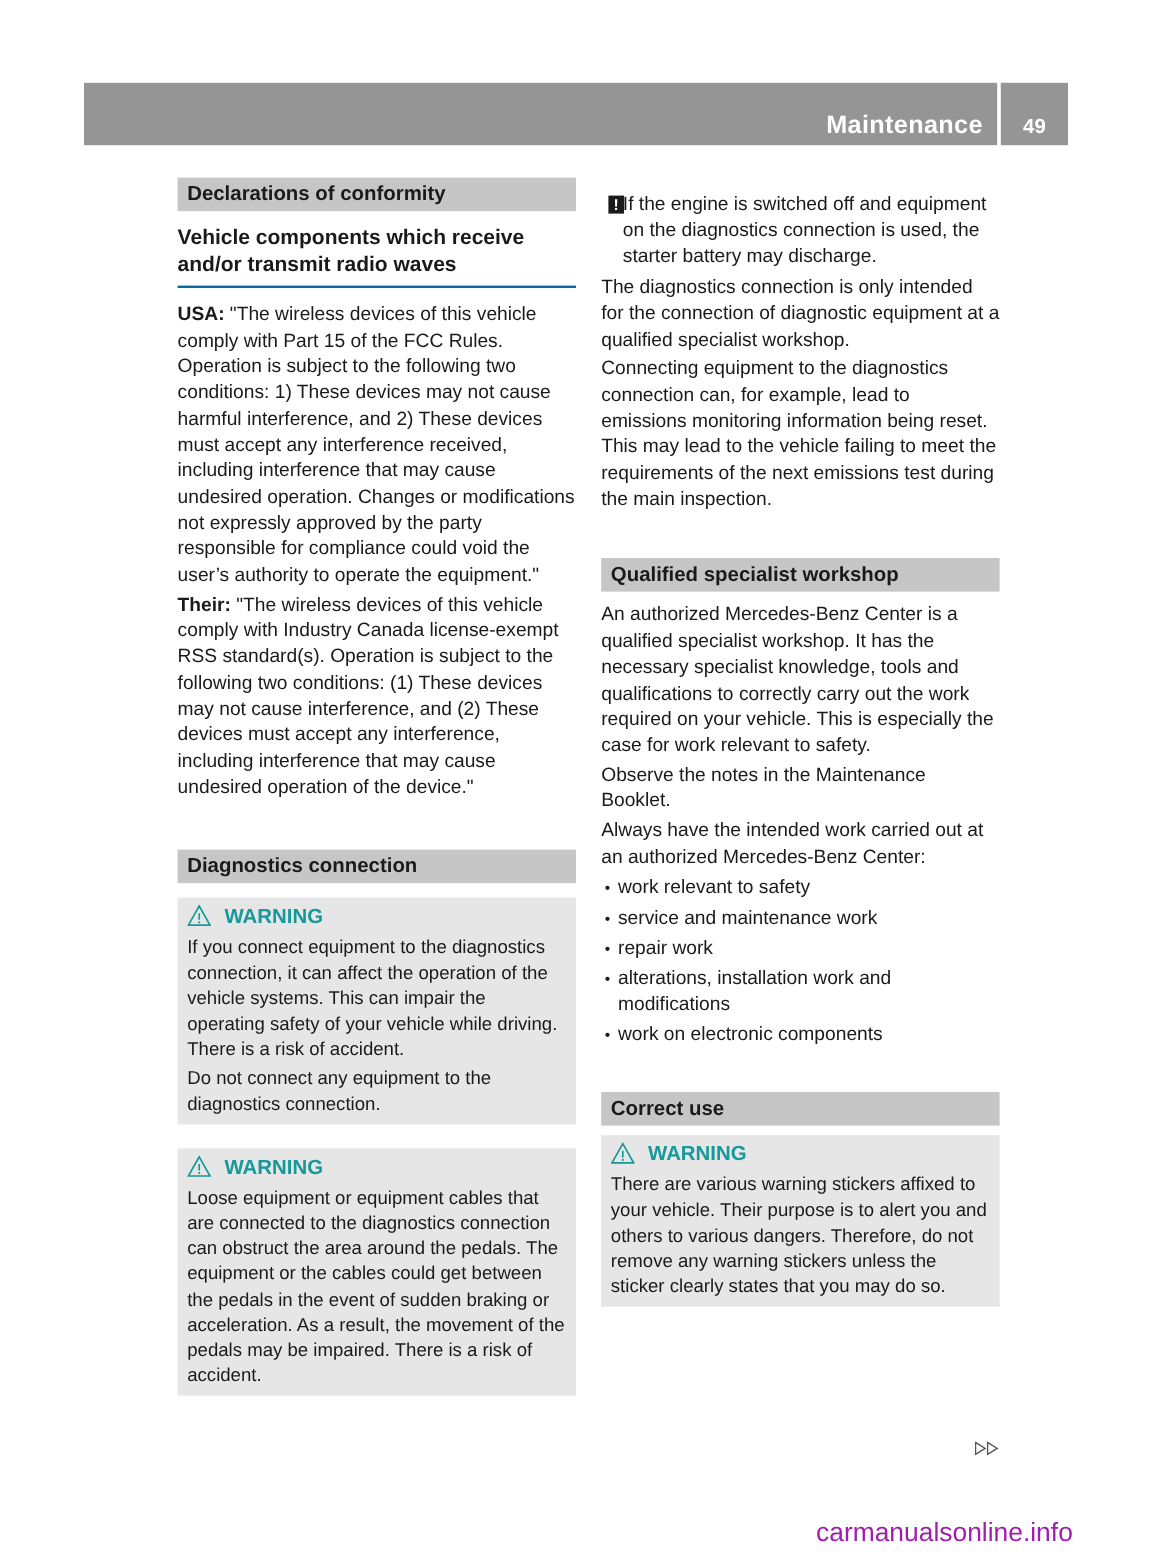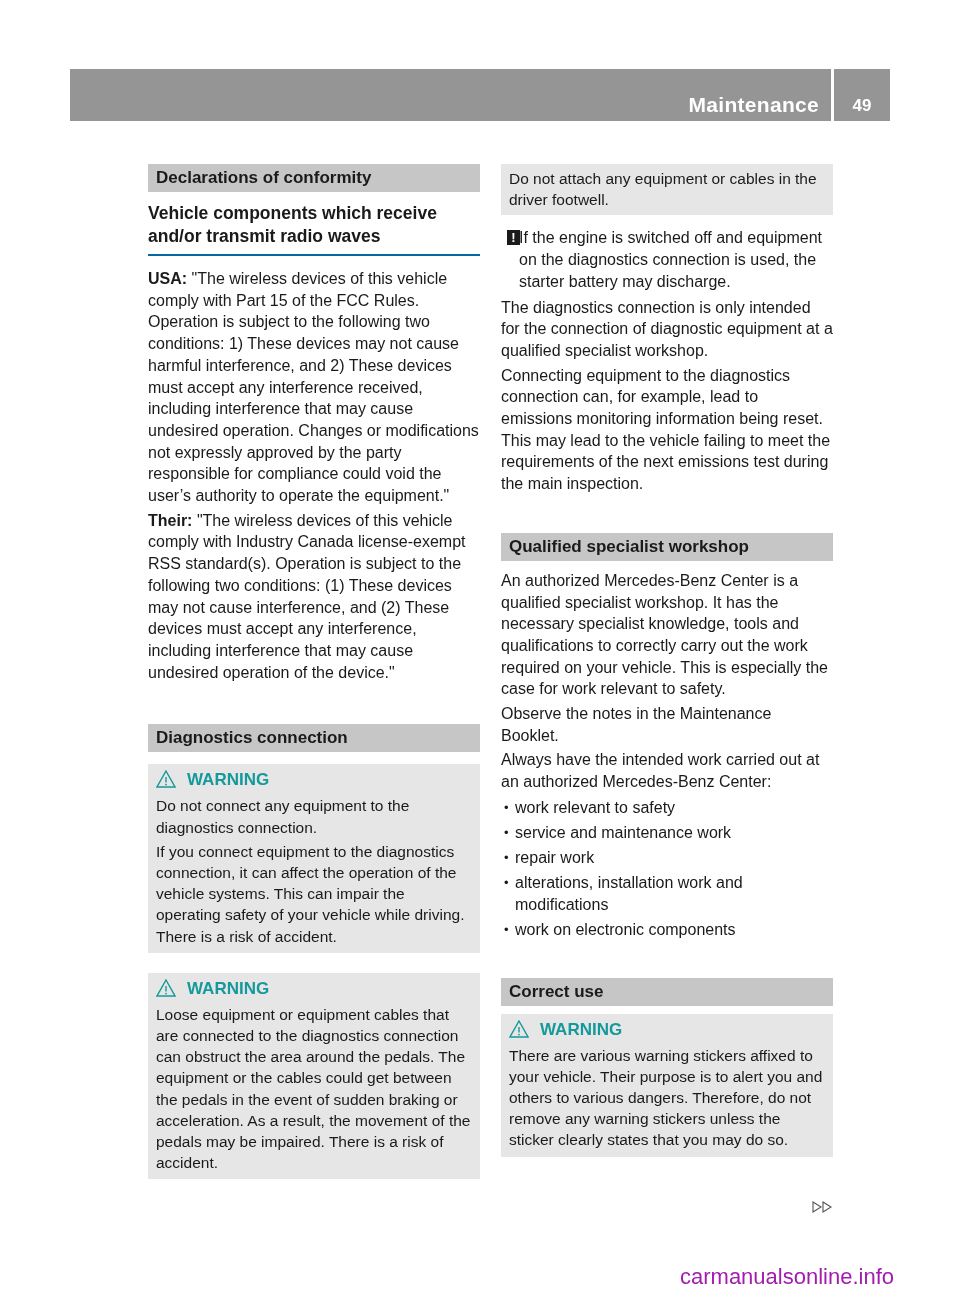--- a/index.html
+++ b/index.html
@@ -3,21 +3,21 @@
 <meta charset="utf-8">
 <style>
   html, body { margin: 0; padding: 0; background: #ffffff; }
   body { width: 960px; height: 1302px; position: relative; overflow: hidden;
          font-family: "Liberation Sans", "DejaVu Sans", sans-serif; color: #1a1a1a; }
   .header-bar { position: absolute; left: 70px; top: 69px; width: 761px; height: 52px; background: #959595; }
   .header-title { position: absolute; right: 12px; bottom: 4px; color: #ffffff; font-weight: bold; font-size: 21px; letter-spacing: 0.3px; }
   .header-page { position: absolute; left: 834px; top: 69px; width: 56px; height: 52px; background: #959595; }
   .header-page span { position: absolute; left: 0; right: 0; bottom: 5px; text-align: center; color: #ffffff; font-weight: bold; font-size: 17px; }
 
-  .col { position: absolute; top: 164px; width: 332px; }
+  .col { position: absolute; top: 148px; width: 332px; }
   .col-left { left: 148px; }
   .col-right { left: 501px; }
 
   p { margin: 0; font-size: 16px; line-height: 21.7px; }
   .section-head { background: #c6c6c6; font-weight: bold; font-size: 17px; padding: 3px 8px; height: 22px; line-height: 22px; }
   .sub-head { font-weight: bold; font-size: 17.5px; line-height: 23px; padding-top: 10px; padding-bottom: 6px; border-bottom: 2px solid #0369a1; margin-bottom: 12px; }
   .para { margin-bottom: 3px; }
   .bold { font-weight: bold; }
 
   .warn-box { background: #e6e6e6; padding: 6px 8px 6px 8px; }
@@ -59,43 +59,40 @@
 
   <div class="warn-box">
     <div class="warn-head">
       <svg width="20" height="18" viewBox="0 0 20 18">
           <path d="M10 1 L19 17 L1 17 Z" fill="none" stroke="#15999a" stroke-width="1.4"></path>
           <line x1="10" y1="7" x2="10" y2="12.5" stroke="#15999a" stroke-width="1.4"></line>
           <circle cx="10" cy="14.6" r="0.9" fill="#15999a"></circle>
         </svg>
       <span>WARNING</span>
     </div>
+    <p>If you connect equipment to the diagnostics connection, it can affect the operation of the vehicle systems. This can impair the operating safety of your vehicle while driving. There is a risk of accident.</p>
     <p>Do not connect any equipment to the diagnostics connection.</p>
-    <p>If you connect equipment to the diagnostics connection, it can affect the operation of the vehicle systems. This can impair the operating safety of your vehicle while driving. There is a risk of accident.</p>
   </div>
 
   <div style="height:20px"></div>
 
   <div class="warn-box">
     <div class="warn-head">
       <svg width="20" height="18" viewBox="0 0 20 18">
           <path d="M10 1 L19 17 L1 17 Z" fill="none" stroke="#15999a" stroke-width="1.4"></path>
           <line x1="10" y1="7" x2="10" y2="12.5" stroke="#15999a" stroke-width="1.4"></line>
           <circle cx="10" cy="14.6" r="0.9" fill="#15999a"></circle>
         </svg>
       <span>WARNING</span>
     </div>
     <p>Loose equipment or equipment cables that are connected to the diagnostics connection can obstruct the area around the pedals. The equipment or the cables could get between the pedals in the event of sudden braking or acceleration. As a result, the movement of the pedals may be impaired. There is a risk of accident.</p>
   </div>
 </div>
 
 <div class="col col-right">
-  <div class="warn-box" style="padding-top:4px;padding-bottom:5px">
-    <p>Do not attach any equipment or cables in the driver footwell.</p>
-  </div>
   <div style="height:12px"></div>
 
   <div class="note">
     <span class="note-icon">!</span>
     <p style="padding-left:0">If the engine is switched off and equipment on the diagnostics connection is used, the starter battery may discharge.</p>
   </div>
   <div style="height:4px"></div>
   <p class="para">The diagnostics connection is only intended for the connection of diagnostic equipment at a qualified specialist workshop.</p>
   <p class="para">Connecting equipment to the diagnostics connection can, for example, lead to emissions monitoring information being reset. This may lead to the vehicle failing to meet the requirements of the next emissions test during the main inspection.</p>
 

